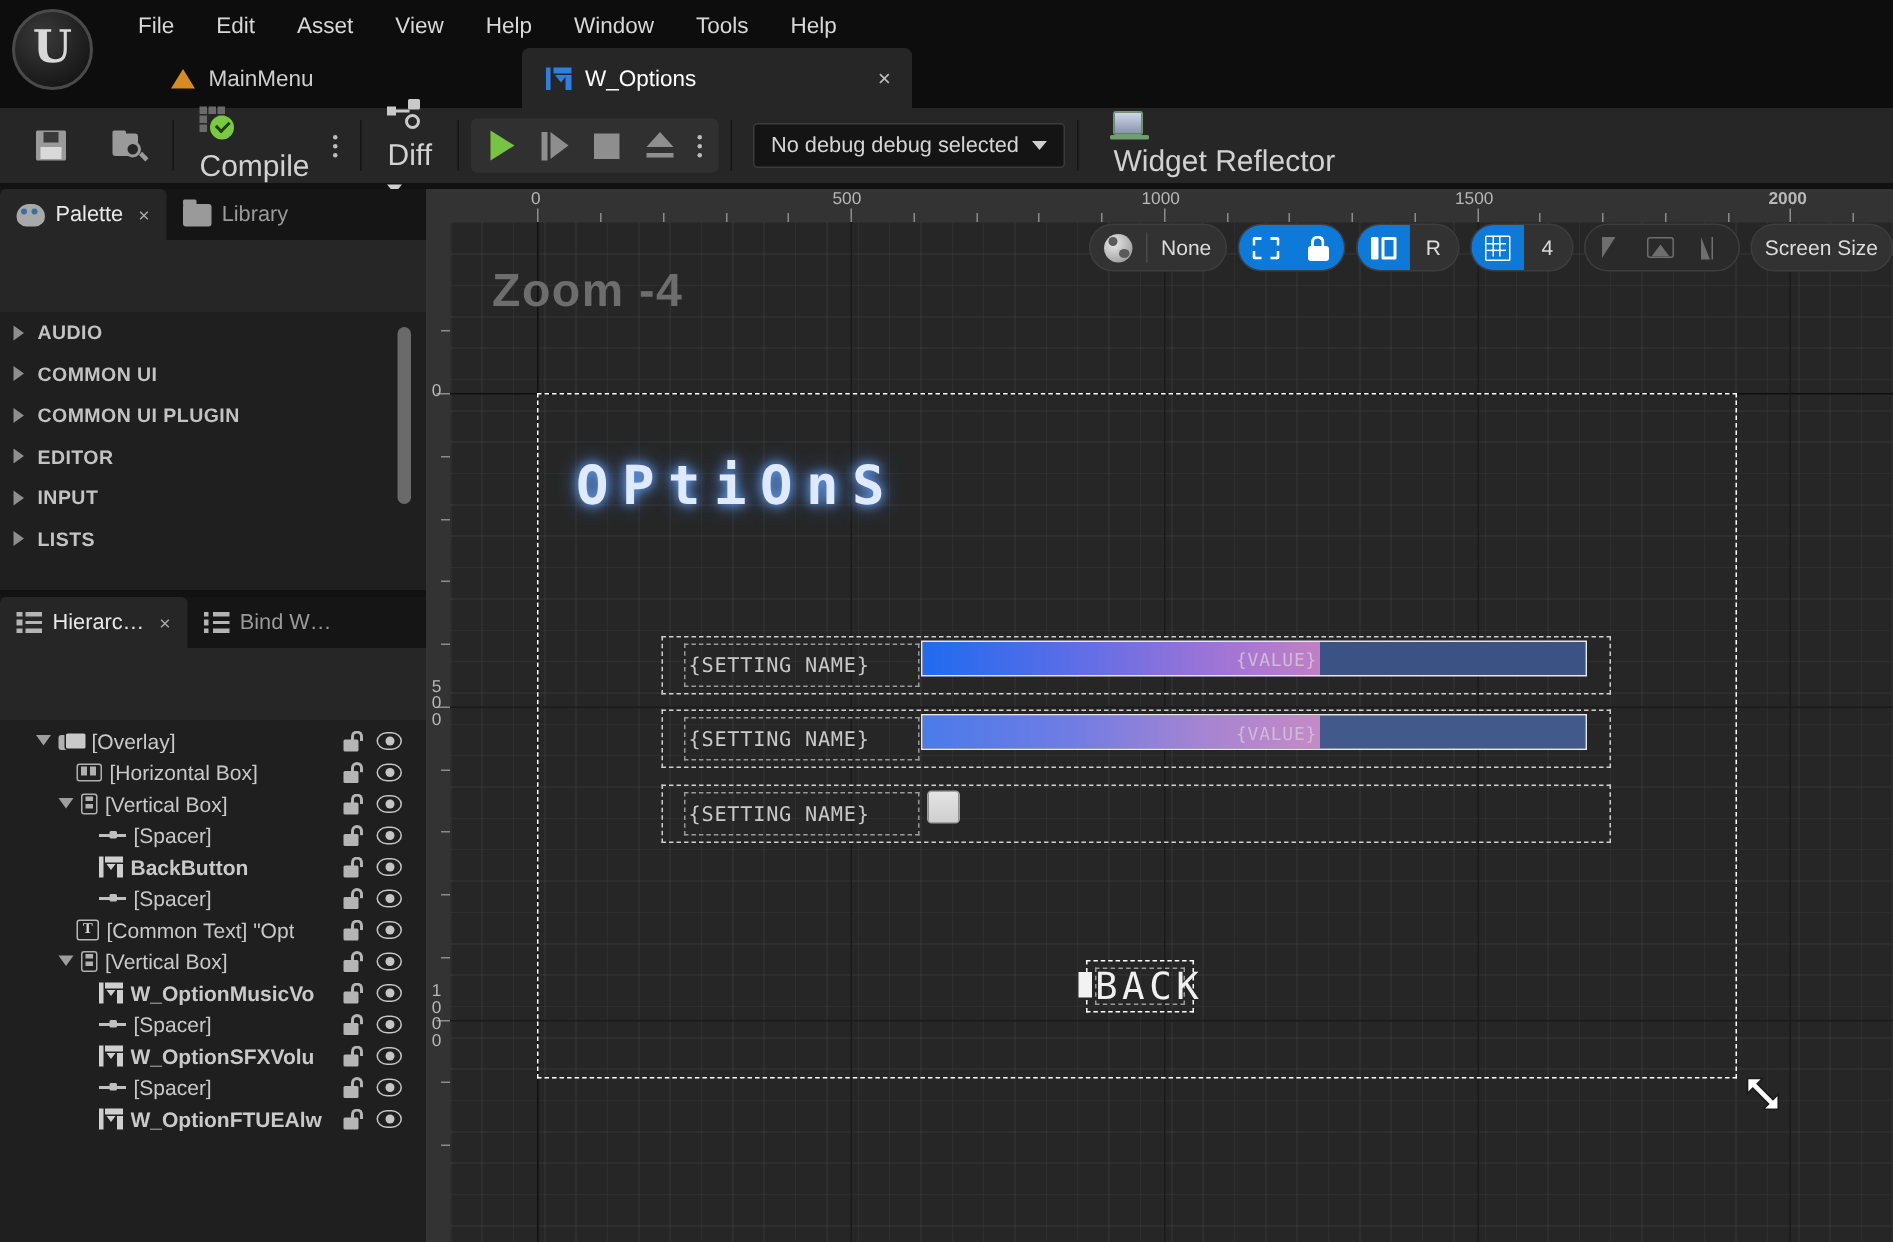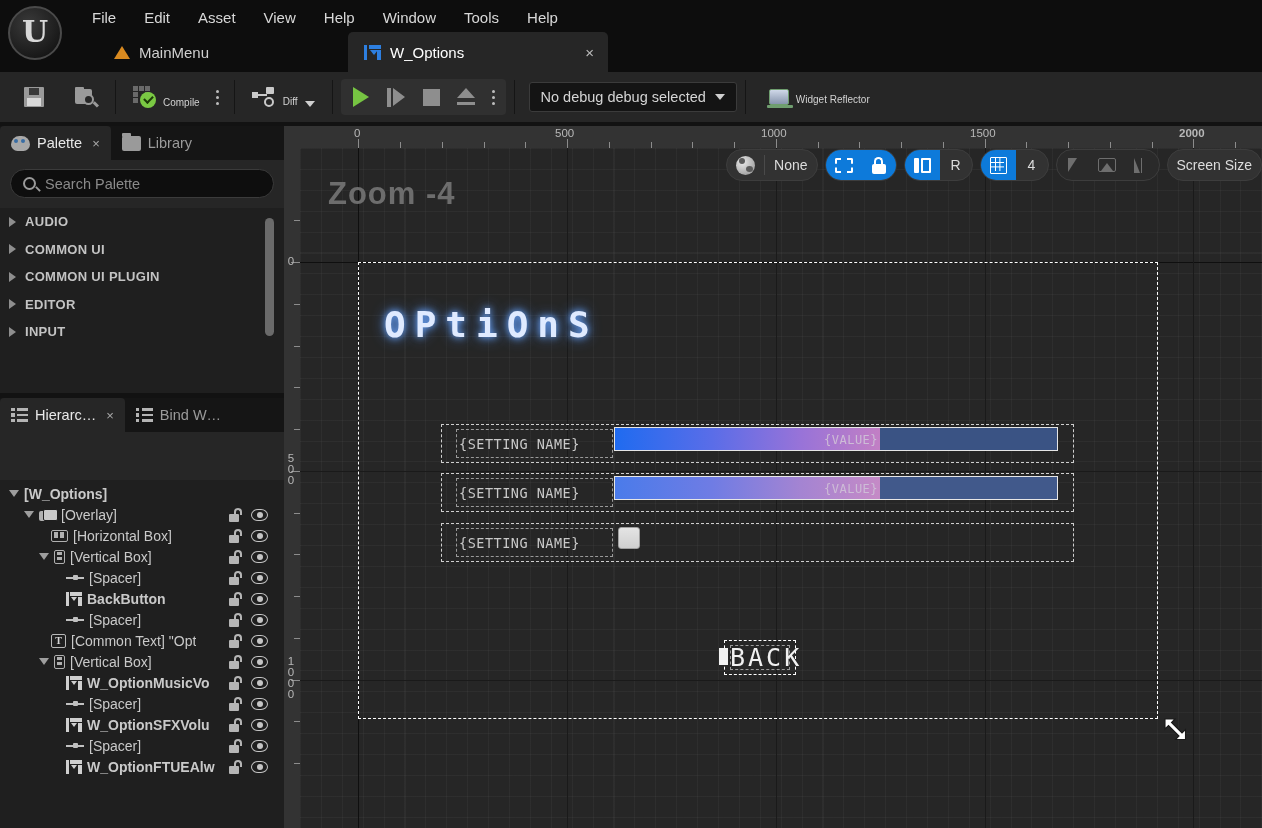--- a/index.html
+++ b/index.html
@@ -36,22 +36,22 @@
   .icon-wbp .b1 { left:0; top:0; width:3px; height:15px; }
   .icon-wbp .b2 { left:5px; top:0; width:12px; height:4px; }
   .icon-wbp .b3 { left:13px; top:5px; width:4px; height:10px; }
   .icon-wbp .tri { position:absolute; left:6px; top:5px; border-left:4px solid transparent;
     border-right:4px solid transparent; border-top:5px solid #2d7fe0; }
 
   
   .toolbar { position:absolute; left:0; top:72px; width:1262px; height:50px; background:#262626;
     display:flex; align-items:center; }
   .tb-sep { width:1px; height:34px; background:#151515; margin:0 8px; }
-  .tb-btn { display:flex; align-items:flex-end; gap:7px; padding:5px 9px; border-radius:3px;
-    font-size:10px; color:#d2d2d2; }
+  .tb-btn { display:flex; align-items:flex-start; gap:7px; padding:5px 9px; border-radius:3px;
+    font-size:20px; color:#d2d2d2;flex-direction:column; }
   .kebab { display:flex; flex-direction:column; gap:3px; align-items:center; padding:6px 7px; }
   .kebab i { width:3px; height:3px; border-radius:50%; background:#bdbdbd; display:block; }
 
   .icon-save { width:22px; height:22px; position:relative; }
   .icon-save .body { position:absolute; inset:1px 1px 1px 1px; background:#9a9a9a; border-radius:1px;}
   .icon-save .slot { position:absolute; left:6px; top:2px; width:10px; height:7px; background:#3a3a3a; }
   .icon-save .lbl  { position:absolute; left:4px; top:12px; width:14px; height:8px; background:#d9d9d9; }
   .icon-browse { width:23px; height:21px; position:relative; }
   .icon-browse .f { position:absolute; left:0; top:2px; width:17px; height:15px; background:#9a9a9a;
     border-radius:2px; }
@@ -382,44 +382,44 @@
         <span class="icon-palette"></span>
         <span>Palette</span>
         <span class="x">×</span>
       </div>
       <div class="ptab">
         <span class="icon-folder"></span>
         <span>Library</span>
       </div>
     </div>
     <div style="position:absolute;left:0;top:34px;right:0;bottom:0;background:#262626;">
-      <div class="searchbox">
-        <span class="mag"></span>
-        <input value="" placeholder="Search Palette" style="">
-      </div>
       <div style="position:absolute;left:0;top:48px;right:0;bottom:0;background:#1f1f1f;overflow:hidden;">
         <div class="cat-row">
           <span class="arrow-r"></span>
           <span>AUDIO</span>
           </div>
         <div class="cat-row">
           <span class="arrow-r"></span>
           <span>COMMON UI</span>
           </div>
         <div class="cat-row">
           <span class="arrow-r"></span>
           <span>COMMON UI PLUGIN</span>
           </div>
         <div class="cat-row">
           <span class="arrow-r"></span>
           <span>EDITOR</span>
           </div>
         <div class="cat-row">
           <span class="arrow-r"></span>
           <span>INPUT</span>
+          </div>
+        <div class="cat-row">
+          <span class="arrow-r"></span>
+          <span>LISTS</span>
           </div>
         <div class="vscroll" style="right:10px;top:10px;height:118px;"></div>
       </div>
     </div>
   </div>
 
   <div class="panel" style="left:0;top:398px;width:284px;height:430px;">
     <div class="panel-tabbar">
       <div class="ptab active">
         <span class="icon-list">
@@ -441,25 +441,20 @@
             <b></b>
             <b></b>
             <b></b>
           </span>
         <span>Bind W…</span>
       </div>
     </div>
     <div style="position:absolute;left:0;top:34px;right:0;bottom:0;background:#262626;">
       <div id="hier-tree" style="position:absolute;left:0;top:48px;right:0;bottom:0;background:#1f1f1f;
            padding-top:3px;overflow:hidden;">
-          <div class="h-row">
-            <span style="width:9px;flex:none"></span>
-            <span class="arrow-d" style="margin-right:5px"></span>
-            <span class="lbl" style="font-weight:bold;max-width:223px">[W_Options]</span>
-          </div>
           <div class="h-row">
             <span style="width:24px;flex:none"></span>
             <span class="arrow-d" style="margin-right:5px"></span>
             <span class="hi-overlay"></span>
             <span style="width:5px;flex:none"></span>
             <span class="lbl" style="font-weight:normal;max-width:208px">[Overlay]</span>
             <span class="tools">
               <span class="lock">
                 <i class="bd"></i>
                 <i class="sh"></i>

